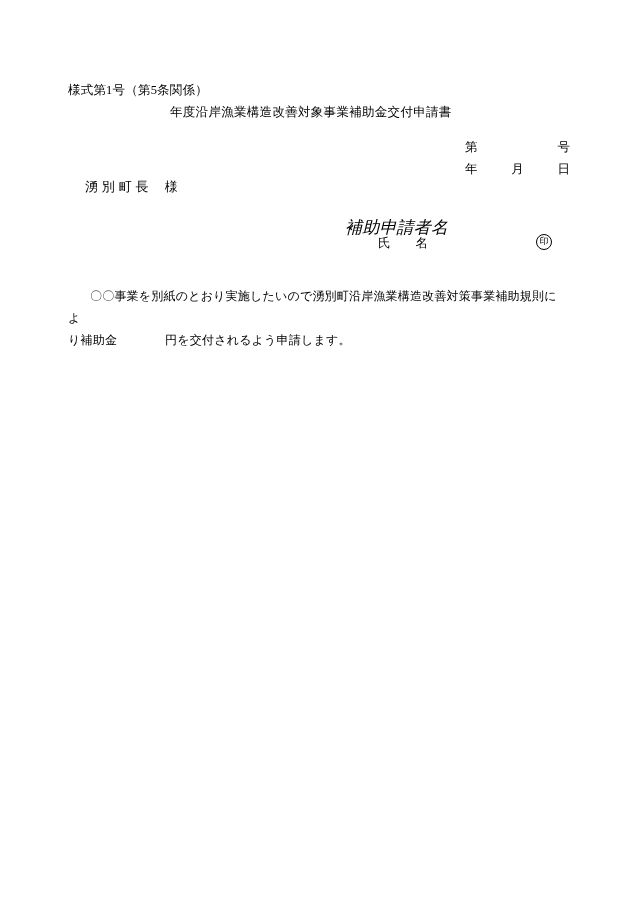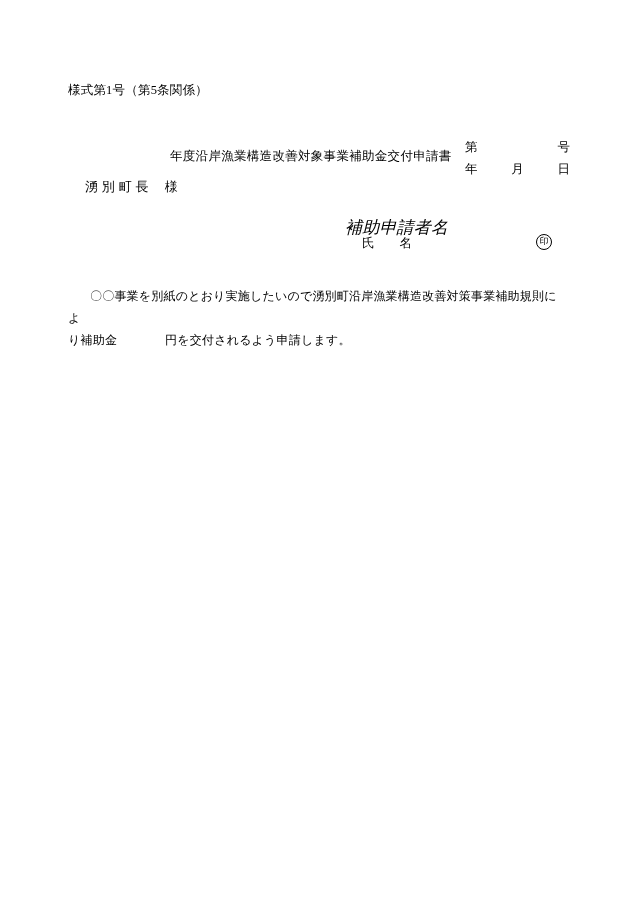--- a/index.html
+++ b/index.html
@@ -30,21 +30,20 @@
     letter-spacing: 0.2px;
     white-space: nowrap;
   }
   .doc-title {
     position: absolute;
     left: 170px;
     top: 104px;
     font-size: 12.5px;
     letter-spacing: 0.3px;
     white-space: nowrap;
-    margin-top: 44px;
   }
   .doc-number-row {
     position: absolute;
     left: 465px;
     top: 139px;
     width: 105px;
     font-size: 12.5px;
     display: flex;
     justify-content: space-between;
     white-space: nowrap;
@@ -74,21 +73,21 @@
     position: absolute;
     left: 345px;
     top: 216px;
     font-size: 17px;
     letter-spacing: 0.2px;
     white-space: nowrap;
     font-style: italic;
   }
   .name-row {
     position: absolute;
-    left: 362px;
+    left: 378px;
     top: 235px;
     width: 180px;
     font-size: 12.5px;
     white-space: nowrap;
   }
   .seal-mark {
     position: absolute;
     left: 536px;
     top: 234px;
     font-size: 12.5px;

